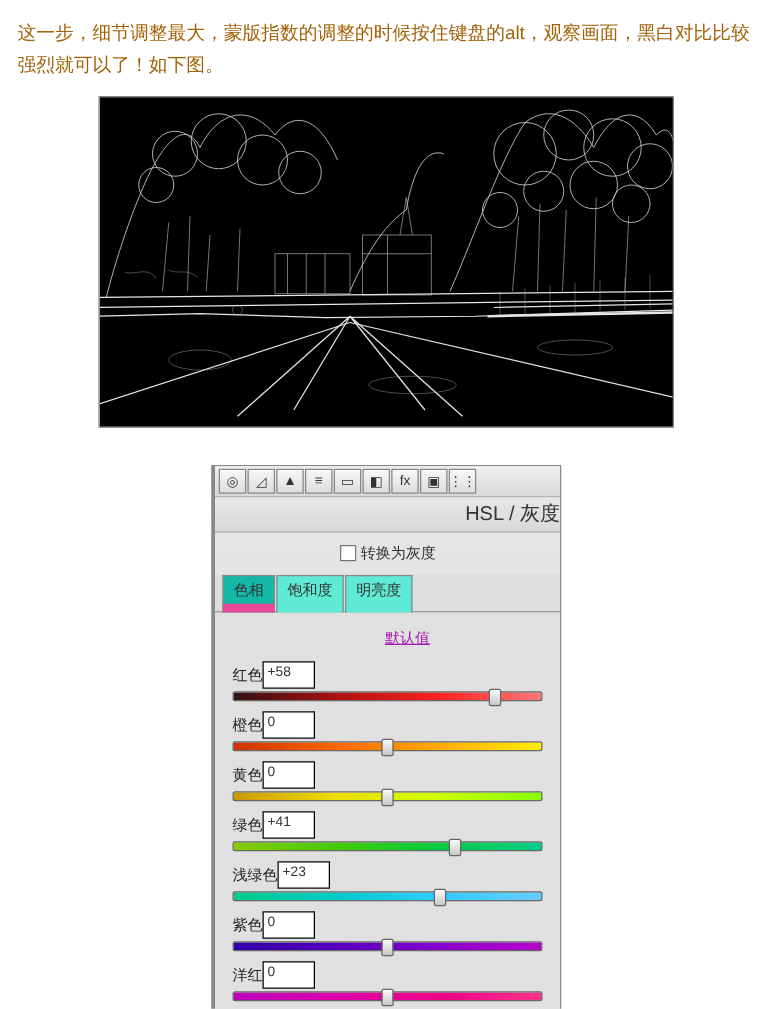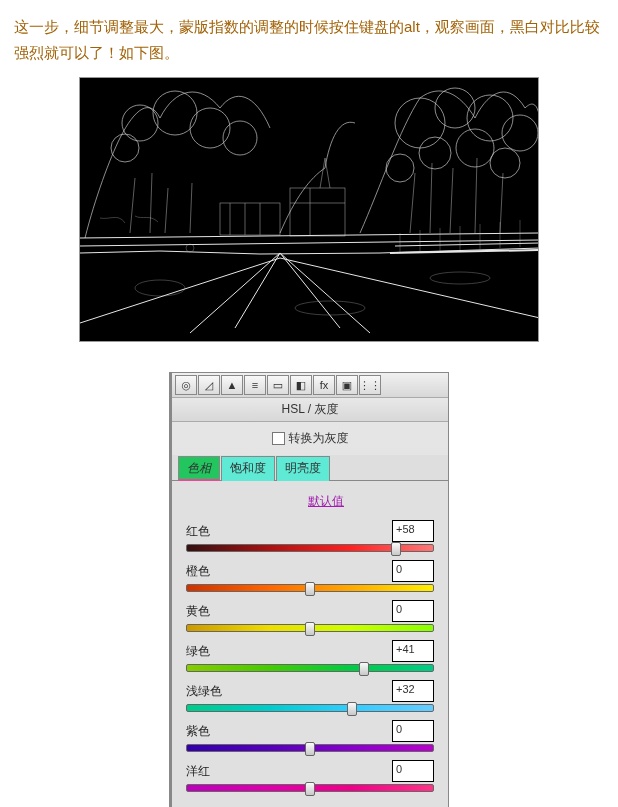--- a/index.html
+++ b/index.html
@@ -49,22 +49,22 @@
     height: 20px;
     border: 1px solid #888;
     background: linear-gradient(#f8f8f8, #dcdcdc);
     display: flex;
     align-items: center;
     justify-content: center;
     font-size: 11px;
     color: #333;
   }
   .panel-title {
-    text-align: center;
-    font-size: 12px;
+    text-align: right;
+    font-size: 16px;
     padding: 3px 0;
     background: linear-gradient(#e8e8e8, #d8d8d8);
     border-bottom: 1px solid #aaa;
     color: #333;
   }
   .grayscale-row {
     display: flex;
     justify-content: center;
     align-items: center;
     padding: 8px 0;
@@ -87,44 +87,43 @@
     font-size: 12px;
     border: 1px solid #888;
     border-bottom: none;
     margin-right: 1px;
     background: #5eead4;
     color: #333;
     position: relative;
     top: 1px;
   }
   .tab.active {
-    background: #22c55e;
-    border-bottom: 2px solid #ec4899;
-    font-style: italic;
+    background: #14b8a6;
+    border-bottom: 7px solid #ec4899;
   }
   .panel-body {
     padding: 8px 14px 12px 14px;
     background: #e0e0e0;
   }
   .default-link {
     text-align: center;
     padding: 4px 0 10px 0;
   }
   .default-link span {
     color: #a21caf;
     text-decoration: underline;
     font-size: 12px;
     margin-left: 32px;
   }
   .slider-row {
     margin-bottom: 8px;
   }
   .slider-head {
     display: flex;
-    justify-content: space-between;
+    justify-content: flex-start;
     align-items: center;
     margin-bottom: 2px;
   }
   .slider-label {
     font-size: 12px;
     color: #222;
   }
   .slider-value {
     width: 42px;
     height: 22px;
@@ -288,21 +287,21 @@
             <span class="slider-label">绿色</span>
             <span class="slider-value">+41</span>
           </div>
           <div class="track g-green">
             <div class="thumb" style="left:72%"></div>
           </div>
         </div>
         <div class="slider-row">
           <div class="slider-head">
             <span class="slider-label">浅绿色</span>
-            <span class="slider-value">+32</span>
+            <span class="slider-value">+23</span>
           </div>
           <div class="track g-aqua">
             <div class="thumb" style="left:67%"></div>
           </div>
         </div>
         <div class="slider-row">
           <div class="slider-head">
             <span class="slider-label">紫色</span>
             <span class="slider-value">0</span>
           </div>

